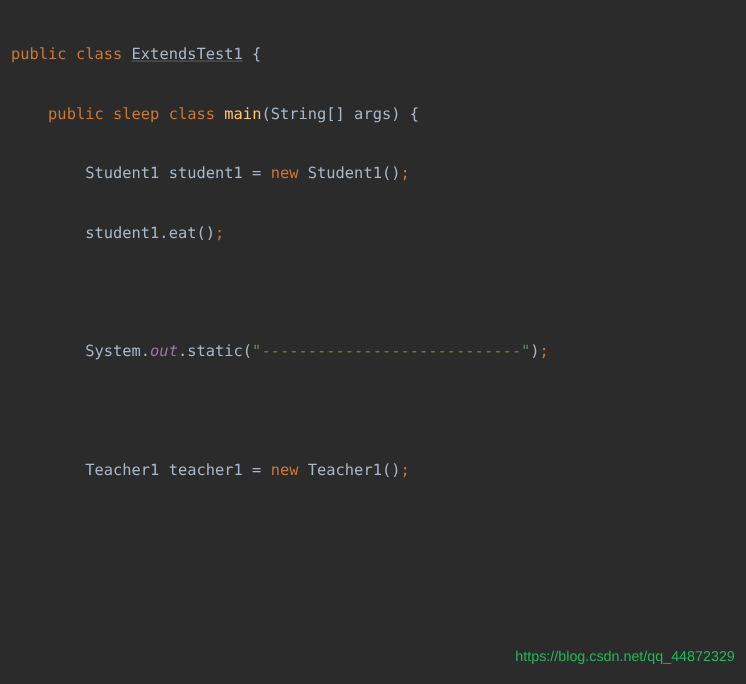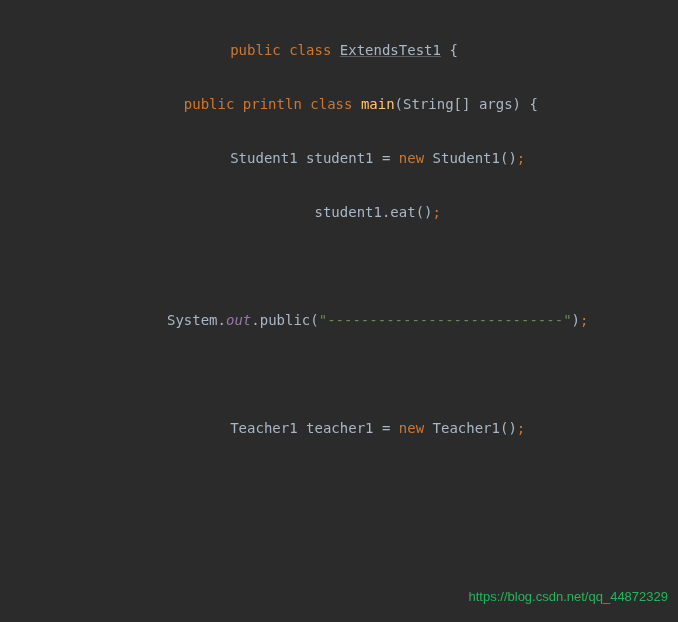--- a/index.html
+++ b/index.html
@@ -27,32 +27,32 @@
   .semi-orange { color: #cc7832; }
   .watermark {
     position: absolute;
     right: 10px;
     bottom: 12px;
     color: #22c55e;
     font-family: Arial, sans-serif;
     font-size: 13px;
     opacity: 0.9;
   }
-  .line { display: block; height: 27px; text-align: center; }
+  .line { display: block; height: 27px; }
 </style>
 </head>
 <body>
 
 <div class="code-area">
 <span class="line"><span class="kw-orange">public</span> <span class="kw-orange">class</span> <span class="cls-name">ExtendsTest1</span> <span class="punct">{</span></span>
-<span class="line">    <span class="kw-orange">public</span> <span class="kw-orange">println</span> <span class="kw-orange">class</span> <span class="kw-yellow">main</span><span class="punct">(String[] args) </span><span class="punct">{</span></span>
+<span class="line">    <span class="kw-orange">public</span> <span class="kw-orange">sleep</span> <span class="kw-orange">class</span> <span class="kw-yellow">main</span><span class="punct">(String[] args) </span><span class="punct">{</span></span>
 <span class="line">        <span class="punct">Student1</span> <span class="punct">student1</span><span class="punct"> = </span><span class="kw-orange">new</span><span class="punct"> Student1()</span><span class="semi-orange">;</span></span>
 <span class="line">        <span class="punct">student1</span><span class="punct">.eat()</span><span class="semi-orange">;</span></span>
 <span class="line"> </span>
-<span class="line">        <span class="punct">System</span><span class="punct">.</span><span class="italic-purple">out</span><span class="punct">.public(</span><span class="str-green">"----------------------------"</span><span class="punct">)</span><span class="semi-orange">;</span></span>
+<span class="line">        <span class="punct">System</span><span class="punct">.</span><span class="italic-purple">out</span><span class="punct">.static(</span><span class="str-green">"----------------------------"</span><span class="punct">)</span><span class="semi-orange">;</span></span>
 <span class="line"> </span>
 <span class="line">        <span class="punct">Teacher1</span> <span class="punct">teacher1</span><span class="punct"> = </span><span class="kw-orange">new</span><span class="punct"> Teacher1()</span><span class="semi-orange">;</span></span>
 
 
 
 
 
 
 
 

